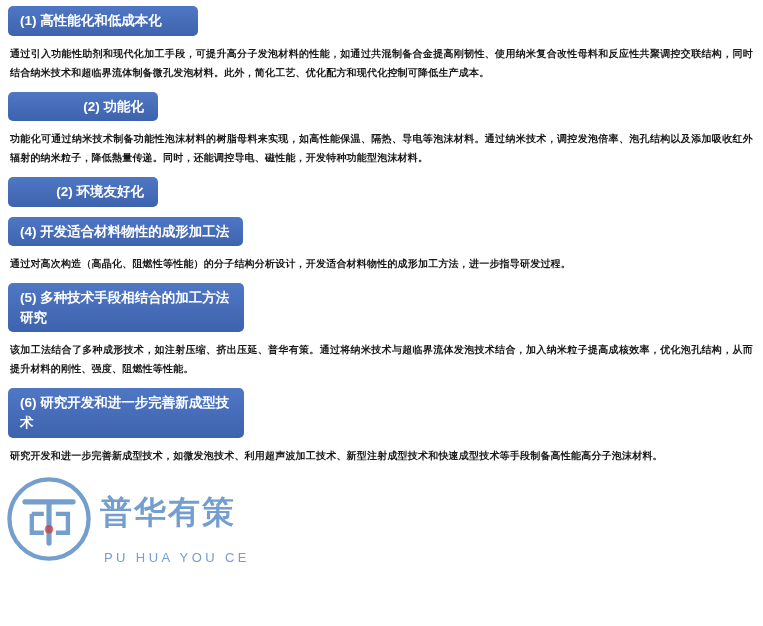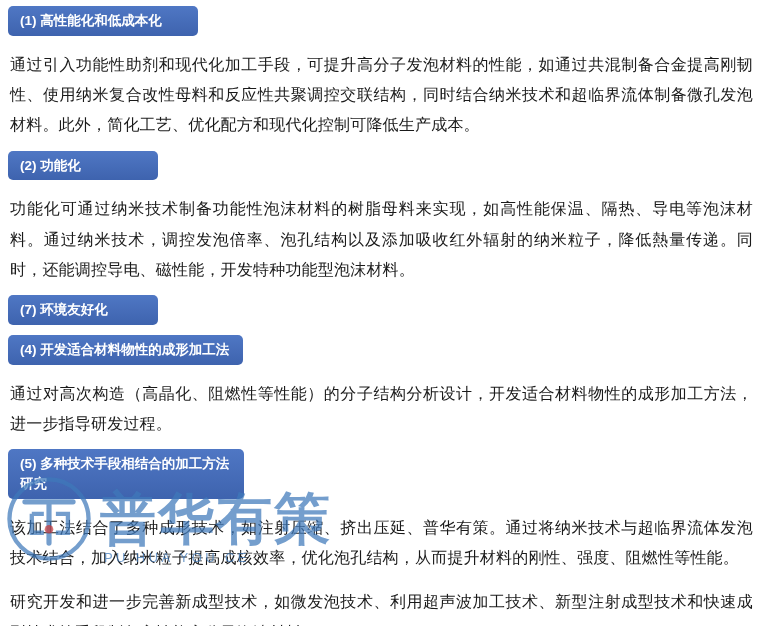--- a/index.html
+++ b/index.html
@@ -30,31 +30,32 @@
     background: linear-gradient(to bottom, #4f77c4, #3e63ae);
     color: #ffffff;
     font-size: 13.5px;
     font-weight: bold;
     line-height: 1.45;
     padding: 5px 14px 5px 12px;
     border-radius: 5px;
     box-sizing: border-box;
     max-width: 236px;
   }
-  .sec-head.w-narrow { min-width: 150px; }
+  .sec-head.w-narrow { min-width: 150px; text-align: right; }
   .sec-head.w-mid { min-width: 190px; }
   .sec-head.w-wide { min-width: 214px; }
   .sec-body {
-    margin-top: 14px;
-    font-size: 16px;
+    margin-top: 8px;
+    font-size: 10px;
     line-height: 1.9;
     color: #1a1a1a;
     text-align: justify;
     letter-spacing: 0.2px;
     padding: 0 2px;
+    font-weight: bold;
   }
   .watermark {
     position: absolute;
     left: 0;
     top: 470px;
     width: 763px;
     height: 110px;
     pointer-events: none;
     z-index: 5;
   }
@@ -67,22 +68,22 @@
   .wm-logo {
     position: absolute;
     left: 0;
     top: 6px;
     width: 86px;
     height: 86px;
   }
   .wm-text {
     position: absolute;
     left: 94px;
-    top: 12px;
-    font-size: 56px;
+    top: 21px;
+    font-size: 32px;
     font-weight: bold;
     color: rgba(62, 120, 186, 0.72);
     letter-spacing: 2px;
     font-family: Liberation Sans, sans-serif;
     white-space: nowrap;
   }
   .wm-sub {
     position: absolute;
     left: 98px;
     top: 80px;
@@ -102,34 +103,35 @@
     <div class="sec-head w-mid">(1) 高性能化和低成本化</div>
     <div class="sec-body">通过引入功能性助剂和现代化加工手段，可提升高分子发泡材料的性能，如通过共混制备合金提高刚韧性、使用纳米复合改性母料和反应性共聚调控交联结构，同时结合纳米技术和超临界流体制备微孔发泡材料。此外，简化工艺、优化配方和现代化控制可降低生产成本。</div>
   </div>
 
   <div class="section">
     <div class="sec-head w-narrow">(2) 功能化</div>
     <div class="sec-body">功能化可通过纳米技术制备功能性泡沫材料的树脂母料来实现，如高性能保温、隔热、导电等泡沫材料。通过纳米技术，调控发泡倍率、泡孔结构以及添加吸收红外辐射的纳米粒子，降低熱量传递。同时，还能调控导电、磁性能，开发特种功能型泡沫材料。</div>
   </div>
 
   <div class="section">
-    <div class="sec-head w-narrow">(7) 环境友好化</div>
+    <div class="sec-head w-narrow">(2) 环境友好化</div>
   </div>
 
   <div class="section">
     <div class="sec-head w-wide">(4) 开发适合材料物性的成形加工法</div>
     <div class="sec-body">通过对高次构造（高晶化、阻燃性等性能）的分子结构分析设计，开发适合材料物性的成形加工方法，进一步指导研发过程。</div>
   </div>
 
   <div class="section">
     <div class="sec-head w-wide">(5) 多种技术手段相结合的加工方法研究</div>
     <div class="sec-body">该加工法结合了多种成形技术，如注射压缩、挤出压延、普华有策。通过将纳米技术与超临界流体发泡技术结合，加入纳米粒子提高成核效率，优化泡孔结构，从而提升材料的刚性、强度、阻燃性等性能。</div>
   </div>
 
   <div class="section">
+    <div class="sec-head w-wide">(6) 研究开发和进一步完善新成型技术</div>
     <div class="sec-body">研究开发和进一步完善新成型技术，如微发泡技术、利用超声波加工技术、新型注射成型技术和快速成型技术等手段制备高性能高分子泡沫材料。</div>
   </div>
 
   <div class="watermark">
     <div class="wm-inner">
       <svg class="wm-logo" viewBox="0 0 100 100">
         <circle cx="50" cy="50" r="46" fill="none" stroke="rgba(62,120,186,0.72)" stroke-width="5"></circle>
         <path d="M22 30 H78 M50 30 V78" stroke="rgba(62,120,186,0.72)" stroke-width="6" fill="none" stroke-linecap="round"></path>
         <path d="M30 44 H44 M30 44 V66 H44" stroke="rgba(62,120,186,0.72)" stroke-width="5" fill="none"></path>
         <path d="M58 44 H72 V66 H58" stroke="rgba(62,120,186,0.72)" stroke-width="5" fill="none"></path>

